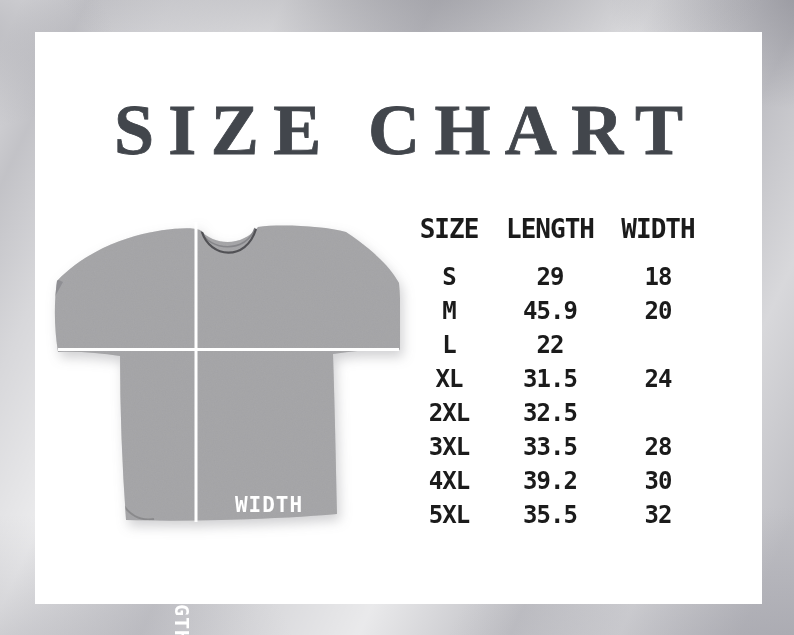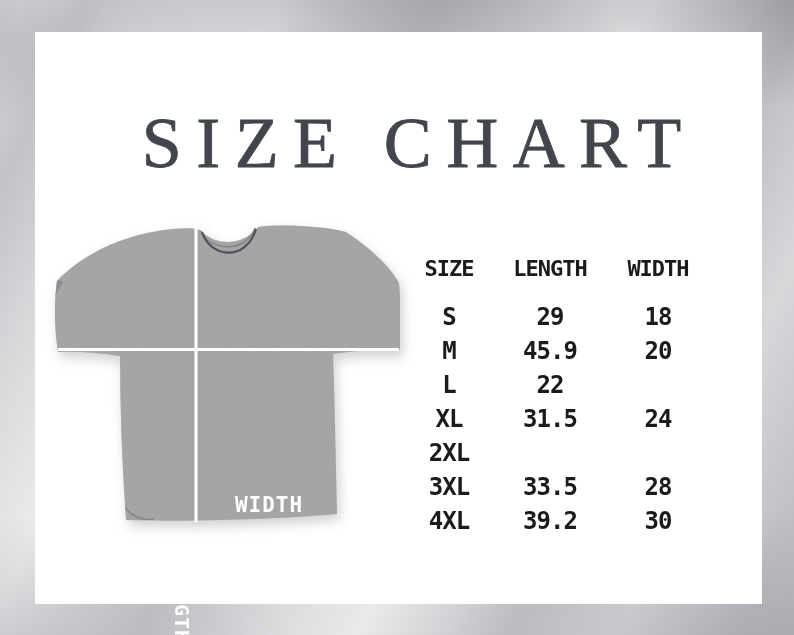--- a/index.html
+++ b/index.html
@@ -22,24 +22,24 @@
         rgba(255,255,255,0.5) 26%, rgba(133,133,143,0.25) 40%, rgba(0,0,0,0) 50%,
         rgba(255,255,255,0.45) 60%, rgba(126,126,136,0.28) 74%, rgba(0,0,0,0) 84%,
         rgba(133,133,143,0.3) 95%);
   }
   .card {
     position: absolute; left: 35px; top: 32px;
     width: 727px; height: 572px;
     background: #ffffff;
   }
   .title {
-    position: absolute; left: 0; top: 62px; width: 100%; margin: 13px;
+    position: absolute; left: 0; top: 62px; width: 100%; margin: 0;
     text-align: center;
     font-family: "Liberation Serif", "DejaVu Serif", serif;
-    font-weight: 400;
+    font-weight: 700;
     font-size: 72px; line-height: 72px;
     letter-spacing: 0.20em; text-indent: 0.20em;
     color: #42464c;
     -webkit-text-stroke: 0.8px #42464c;
   }
   .shirt-wrap {
     position: absolute; left: 5px; top: 173px; width: 360px; height: 340px;
   }
   .shirt-wrap svg { filter: drop-shadow(3px 6px 6px rgba(70,70,78,0.25)); }
   .measure-label {
@@ -59,21 +59,21 @@
     transform: rotate(90deg);
   }
   .size-table {
     position: absolute; left: 373px; top: 182px; width: 298px;
     color: #1b1b1b;
     font-family: "DejaVu Sans Mono", "Liberation Mono", monospace;
     font-weight: bold;
   }
   .size-table .hrow {
     display: grid; grid-template-columns: 82px 120px 96px;
-    font-size: 22px; line-height: 30px; letter-spacing: -1px; margin-top: 40px;
+    font-size: 26px; line-height: 30px; letter-spacing: -1px;
   }
   .size-table .hrow > div { text-align: center; }
   .size-table .rows { margin-top: 16px; }
   .size-table .trow {
     display: grid; grid-template-columns: 82px 120px 96px;
     height: 34px; align-items: center;
     font-size: 24px; letter-spacing: -1px;
   }
   .size-table .trow > div { text-align: center; }
 </style>
@@ -149,28 +149,34 @@
           <div>L</div>
           <div>22</div>
         </div>
         <div class="trow">
           <div>XL</div>
           <div>31.5</div>
           <div>24</div>
         </div>
         <div class="trow">
           <div>2XL</div>
+          <div>32.5</div>
         </div>
         <div class="trow">
           <div>3XL</div>
           <div>33.5</div>
           <div>28</div>
         </div>
         <div class="trow">
           <div>4XL</div>
           <div>39.2</div>
           <div>30</div>
         </div>
+        <div class="trow">
+          <div>5XL</div>
+          <div>35.5</div>
+          <div>32</div>
+        </div>
       </div>
     </div>
 
   </div>
 </div>
 
 </body></html>

